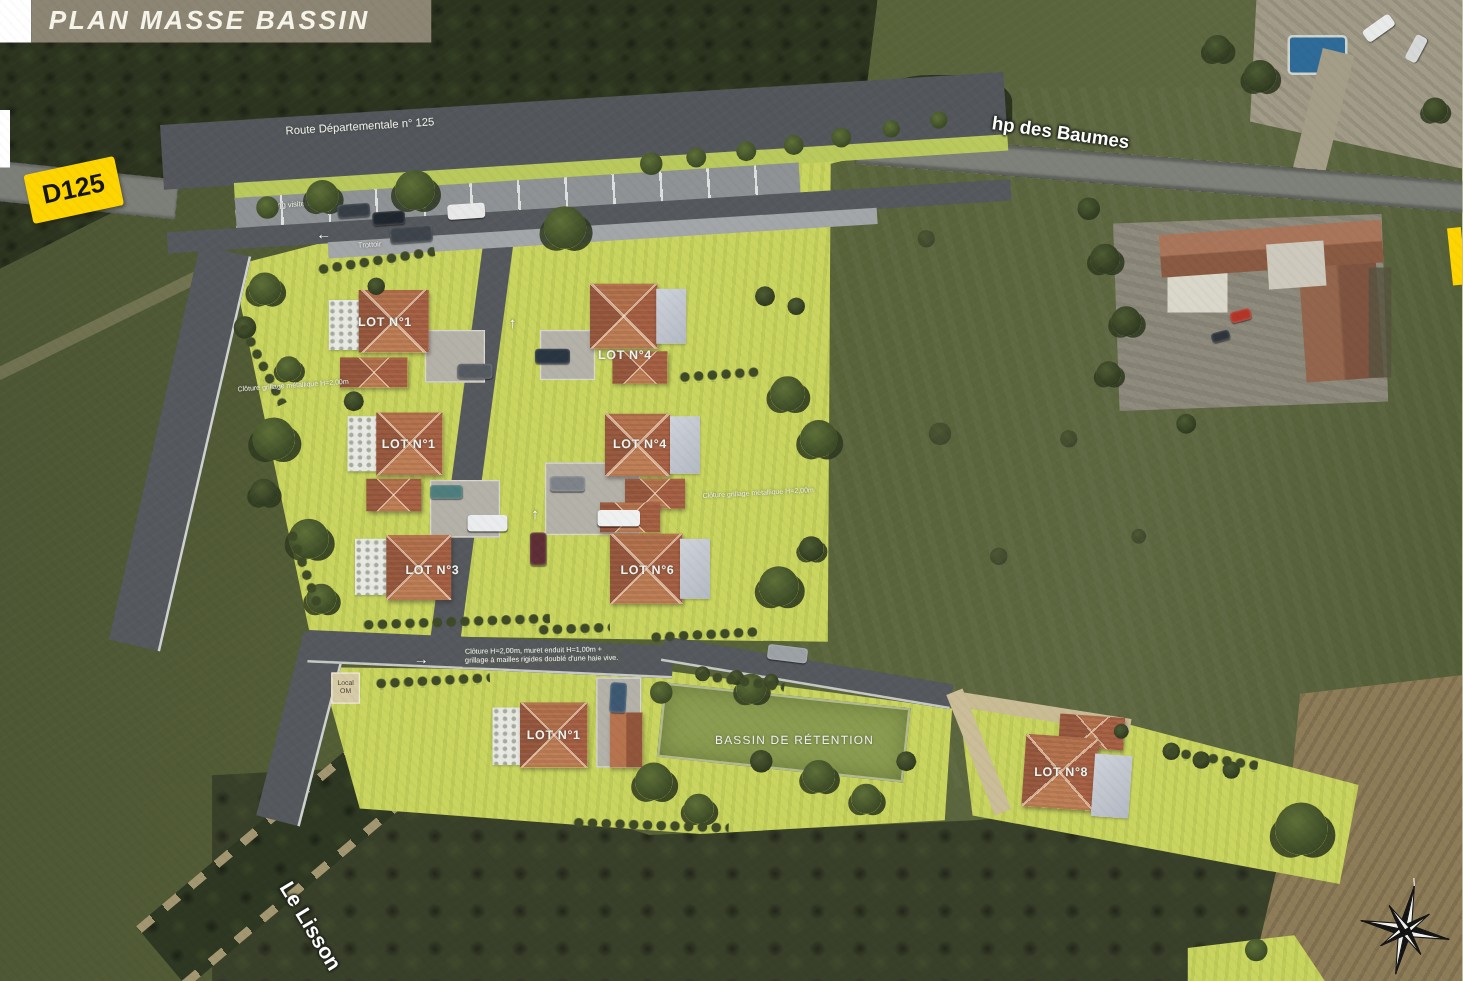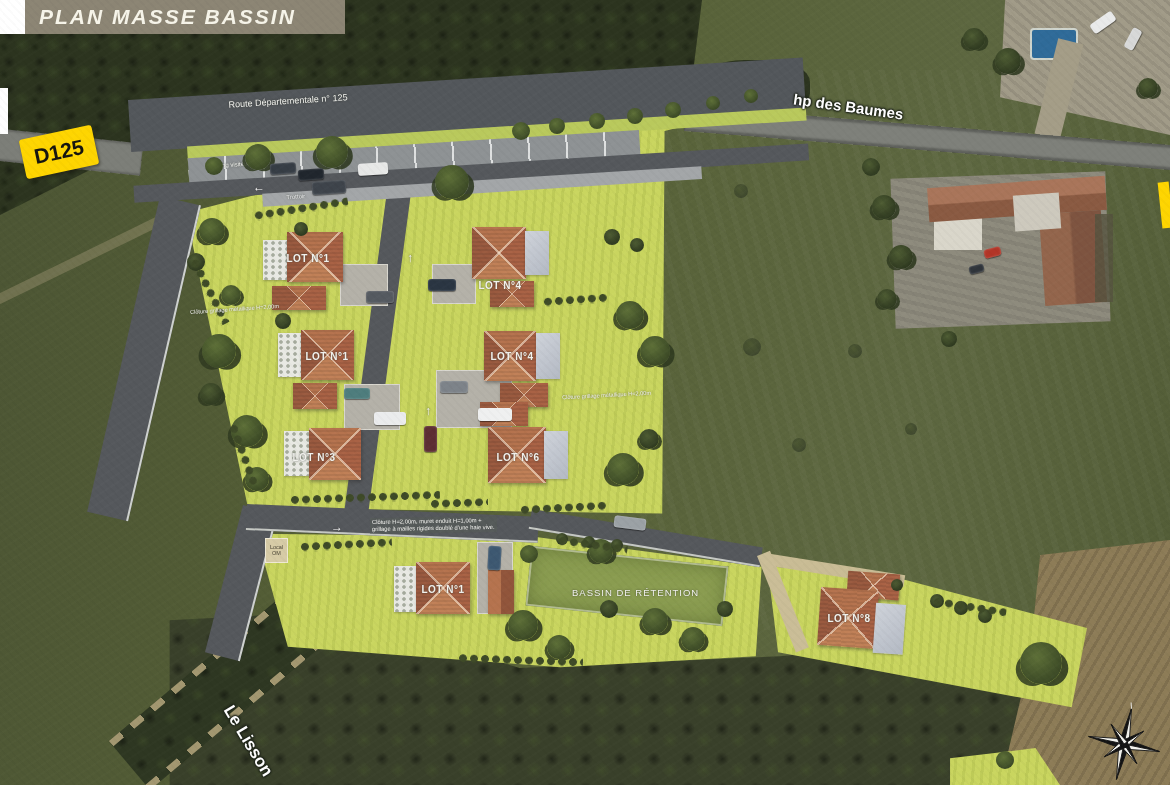--- a/index.html
+++ b/index.html
@@ -318,21 +318,21 @@
       <div class="car" style="left: 614px; top: 517px; width: 32px; height: 12px; background: rgb(155, 161, 165); transform: rotate(7deg);"></div>
       <div class="car" style="left: 488px; top: 546px; width: 13px; height: 24px; background: rgb(61, 88, 113); transform: rotate(3deg);"></div>
       <div class="car" style="left: 984px; top: 248px; width: 17px; height: 9px; background: rgb(178, 53, 39); transform: rotate(-15deg);"></div>
       <div class="car" style="left: 969px; top: 265px; width: 15px; height: 8px; background: rgb(47, 52, 58); transform: rotate(-15deg);"></div>
       <div class="car" style="left: 1090px; top: 17px; width: 26px; height: 11px; background: rgb(233, 234, 234); transform: rotate(-35deg);"></div>
       <div class="car" style="left: 1122px; top: 34px; width: 22px; height: 10px; background: rgb(215, 216, 216); transform: rotate(-62deg);"></div>
     </div>
   <div id="label-layer" style="left:0;top:0;width:0;height:0;overflow:visible;">
       <div class="lbl lot-label" style="left: 308px; top: 258px;">LOT N°1</div>
       <div class="lbl lot-label" style="left: 327px; top: 356px;">LOT N°1</div>
-      <div class="lbl lot-label" style="left: 314px; top: 457px;">LOT N°3</div>
+      <div class="lbl lot-label" style="left: 346px; top: 457px;">LOT N°3</div>
       <div class="lbl lot-label" style="left: 500px; top: 253px; margin-top: 32px;">LOT N°4</div>
       <div class="lbl lot-label" style="left: 512px; top: 356px;">LOT N°4</div>
       <div class="lbl lot-label" style="left: 518px; top: 457px;">LOT N°6</div>
       <div class="lbl lot-label" style="left: 443px; top: 589px;">LOT N°1</div>
       <div class="lbl lot-label" style="left: 849px; top: 618px;">LOT N°8</div>
       <div class="arrow" style="left: 253px; top: 180px;">←</div>
       <div class="arrow" style="left: 407px; top: 251px;">↑</div>
       <div class="arrow" style="left: 425px; top: 404px;">↑</div>
       <div class="arrow" style="left: 331px; top: 520px;">→</div>
     </div>

